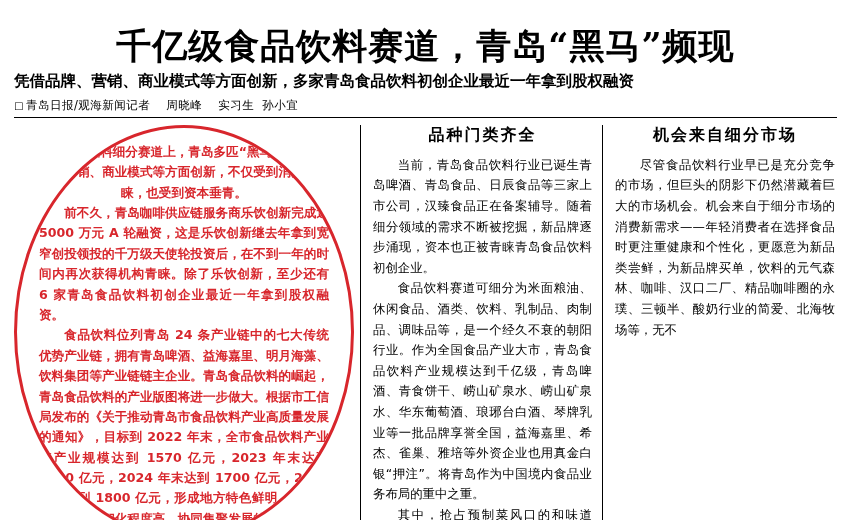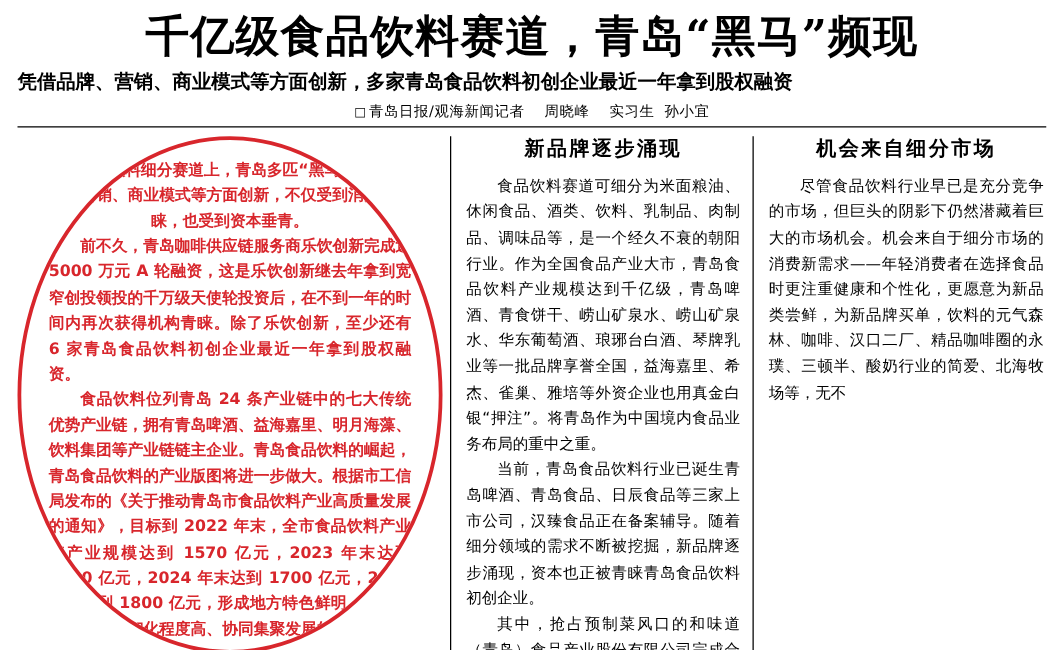--- a/index.html
+++ b/index.html
@@ -12,21 +12,21 @@
     background: #ffffff;
     font-family: "DejaVu Sans", "Liberation Sans", sans-serif;
     color: #000000;
     overflow: hidden;
   }
   .page {
     position: relative;
     width: 851px;
     height: 520px;
     box-sizing: border-box;
-    padding: 8px 14px 0 14px;
+    padding: 24px 14px 0 14px;
   }
   
   .headline {
     text-align: center;
     font-family: "DejaVu Serif", "Liberation Serif", serif;
     font-weight: bold;
     font-size: 35px;
     letter-spacing: 1px;
     line-height: 1.15;
     margin: 2px 0 6px 0;
@@ -35,21 +35,20 @@
   .subhead {
     text-align: left;
     font-family: "DejaVu Sans", sans-serif;
     font-weight: bold;
     font-size: 15.5px;
     line-height: 1.2;
     margin-bottom: 7px;
     white-space: nowrap;
   }
   .byline {
-    text-align: center;
     font-size: 11.5px;
     margin-bottom: 4px;
     letter-spacing: 0.5px;
   }
   .byline .sq {
     font-size: 10px;
     margin-right: 2px;
   }
   .byline .gap {
     display: inline-block;
@@ -150,23 +149,23 @@
 
     <div class="col col-left">
       <div class="oval">
         <p class="first">在食品饮料细分赛道上，青岛多匹“黑马”凭借品牌、营销、商业模式等方面创新，不仅受到消费者青睐，也受到资本垂青。</p>
         <p>前不久，青岛咖啡供应链服务商乐饮创新完成近 5000 万元 A 轮融资，这是乐饮创新继去年拿到宽窄创投领投的千万级天使轮投资后，在不到一年的时间内再次获得机构青睐。除了乐饮创新，至少还有 6 家青岛食品饮料初创企业最近一年拿到股权融资。</p>
         <p>食品饮料位列青岛 24 条产业链中的七大传统优势产业链，拥有青岛啤酒、益海嘉里、明月海藻、饮料集团等产业链链主企业。青岛食品饮料的崛起，青岛食品饮料的产业版图将进一步做大。根据市工信局发布的《关于推动青岛市食品饮料产业高质量发展的通知》，目标到 2022 年末，全市食品饮料产业链产业规模达到 1570 亿元，2023 年末达到 1630 亿元，2024 年末达到 1700 亿元，2025 年末达到 1800 亿元，形成地方特色鲜明、品种门类齐全、数智化程度高、协同集聚发展的食品饮料产业集群。</p>
       </div>
     </div>
 
     <div class="col col-mid">
-      <div class="sec-title">新品牌逐步涌现</div>
+      <div class="sec-title">品种门类齐全</div>
+      <p class="para">当前，青岛食品饮料行业已诞生青岛啤酒、青岛食品、日辰食品等三家上市公司，汉臻食品正在备案辅导。随着细分领域的需求不断被挖掘，新品牌逐步涌现，资本也正被青睐青岛食品饮料初创企业。</p>
       <p class="para">食品饮料赛道可细分为米面粮油、休闲食品、酒类、饮料、乳制品、肉制品、调味品等，是一个经久不衰的朝阳行业。作为全国食品产业大市，青岛食品饮料产业规模达到千亿级，青岛啤酒、青食饼干、崂山矿泉水、崂山矿泉水、华东葡萄酒、琅琊台白酒、琴牌乳业等一批品牌享誉全国，益海嘉里、希杰、雀巢、雅培等外资企业也用真金白银“押注”。将青岛作为中国境内食品业务布局的重中之重。</p>
-      <p class="para">当前，青岛食品饮料行业已诞生青岛啤酒、青岛食品、日辰食品等三家上市公司，汉臻食品正在备案辅导。随着细分领域的需求不断被挖掘，新品牌逐步涌现，资本也正被青睐青岛食品饮料初创企业。</p>
       <p class="para">其中，抢占预制菜风口的和味道（青岛）食品产业股份有限公司完成合计 5100 万美元的 C 轮与 C+轮融资；定位海鲜鱼水饮品高端品牌的青岛三和水鲜食品科技股份有限公司完成数千万元 A 轮融资；植物蛋白饮品初创公司——青岛每日盒子科技有限公司继获得青山资</p>
     </div>
 
     <div class="col col-right">
       <div class="sec-title spaced">机会来自细分市场</div>
       <p class="para">尽管食品饮料行业早已是充分竞争的市场，但巨头的阴影下仍然潜藏着巨大的市场机会。机会来自于细分市场的消费新需求——年轻消费者在选择食品时更注重健康和个性化，更愿意为新品类尝鲜，为新品牌买单，饮料的元气森林、咖啡、汉口二厂、精品咖啡圈的永璞、三顿半、酸奶行业的简爱、北海牧场等，无不</p>
 
     </div>
 
   </div>

